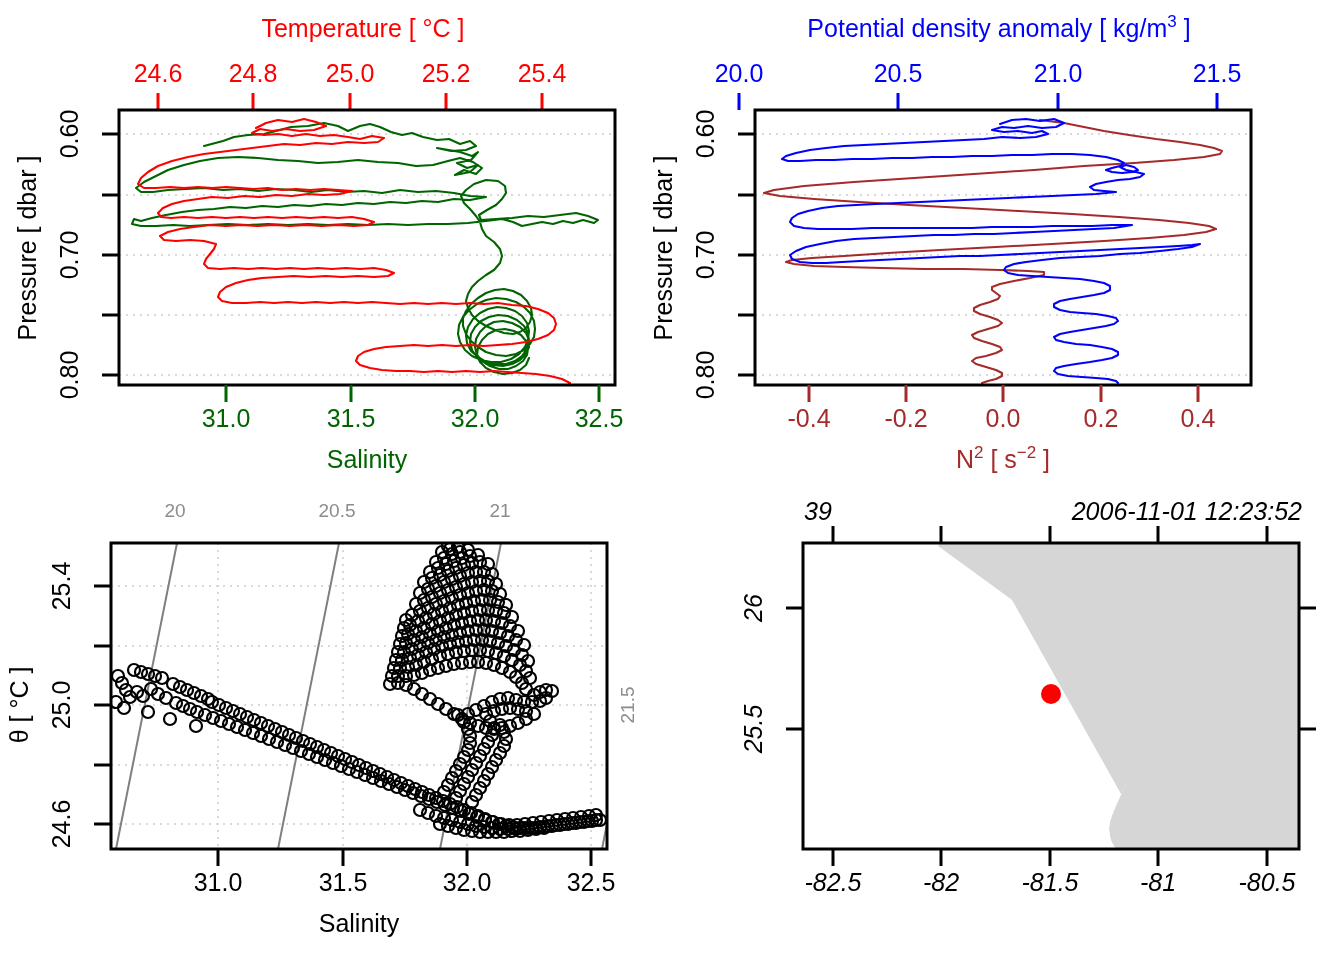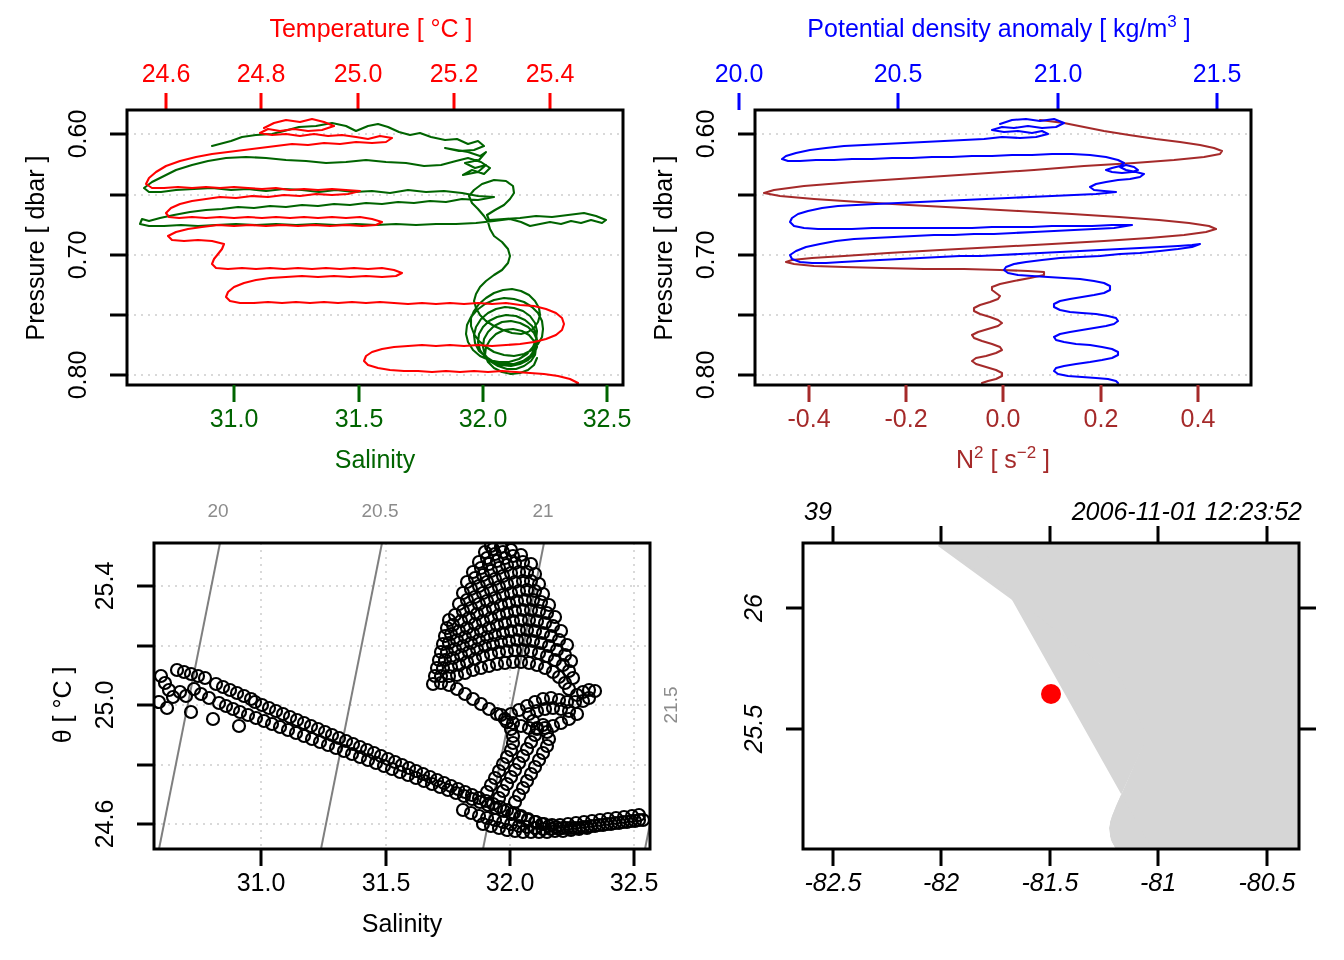--- a/index.html
+++ b/index.html
@@ -19,21 +19,21 @@
   .isopycnal{stroke:#7f7f7f;stroke-width:2;fill:none;}
   .ts-pt{fill:none;stroke:#000000;stroke-width:2.2;}
   .land{fill:#d6d6d6;stroke:none;}
   .station-dot{fill:#ff0000;stroke:none;}
 </style>
 </head>
 <body>
 
 <div id="figure">
 
-  <div class="panel" style="left:16px;top:0;width:672px;height:480px;">
+  <div class="panel" style="left:8px;top:0;width:672px;height:480px;">
     <svg width="672" height="480" viewBox="0 0 672 480">
 
       <text class="axis-title" x="355" y="37" text-anchor="middle" fill="#ff0000">Temperature [ °C ]</text>
 
       <g>
         <text class="tick-label" x="150" y="82" text-anchor="middle" fill="#ff0000">24.6</text>
         <text class="tick-label" x="245" y="82" text-anchor="middle" fill="#ff0000">24.8</text>
         <text class="tick-label" x="342" y="82" text-anchor="middle" fill="#ff0000">25.0</text>
         <text class="tick-label" x="438" y="82" text-anchor="middle" fill="#ff0000">25.2</text>
         <text class="tick-label" x="534" y="82" text-anchor="middle" fill="#ff0000">25.4</text>
@@ -164,21 +164,21 @@
         <text class="tick-label" x="359" y="427" text-anchor="middle" fill="#a52a2a">0.0</text>
         <text class="tick-label" x="457" y="427" text-anchor="middle" fill="#a52a2a">0.2</text>
         <text class="tick-label" x="554" y="427" text-anchor="middle" fill="#a52a2a">0.4</text>
       </g>
       <text class="axis-title" x="359" y="468" text-anchor="middle" fill="#a52a2a">
         <tspan>N</tspan><tspan dy="-10" style="font-size:17px">2</tspan><tspan dy="10"> [ s</tspan><tspan dy="-10" style="font-size:17px">−2</tspan><tspan dy="10"> ]</tspan>
       </text>
     </svg>
   </div>
 
-  <div class="panel" style="left:0;top:480px;width:672px;height:480px;margin-left:43px;">
+  <div class="panel" style="left:0;top:480px;width:672px;height:480px;">
     <svg width="672" height="480" viewBox="0 0 672 480">
 
       <g>
         <text class="iso-label" x="175" y="37" text-anchor="middle">20</text>
         <text class="iso-label" x="337" y="37" text-anchor="middle">20.5</text>
         <text class="iso-label" x="500" y="37" text-anchor="middle">21</text>
         <text class="iso-label" x="634" y="225" text-anchor="middle" transform="rotate(-90 634 225)">21.5</text>
       </g>
 
       <text class="axis-title" x="28" y="225" text-anchor="middle" fill="#000000" transform="rotate(-90 28 225)">θ [ °C ]</text>

